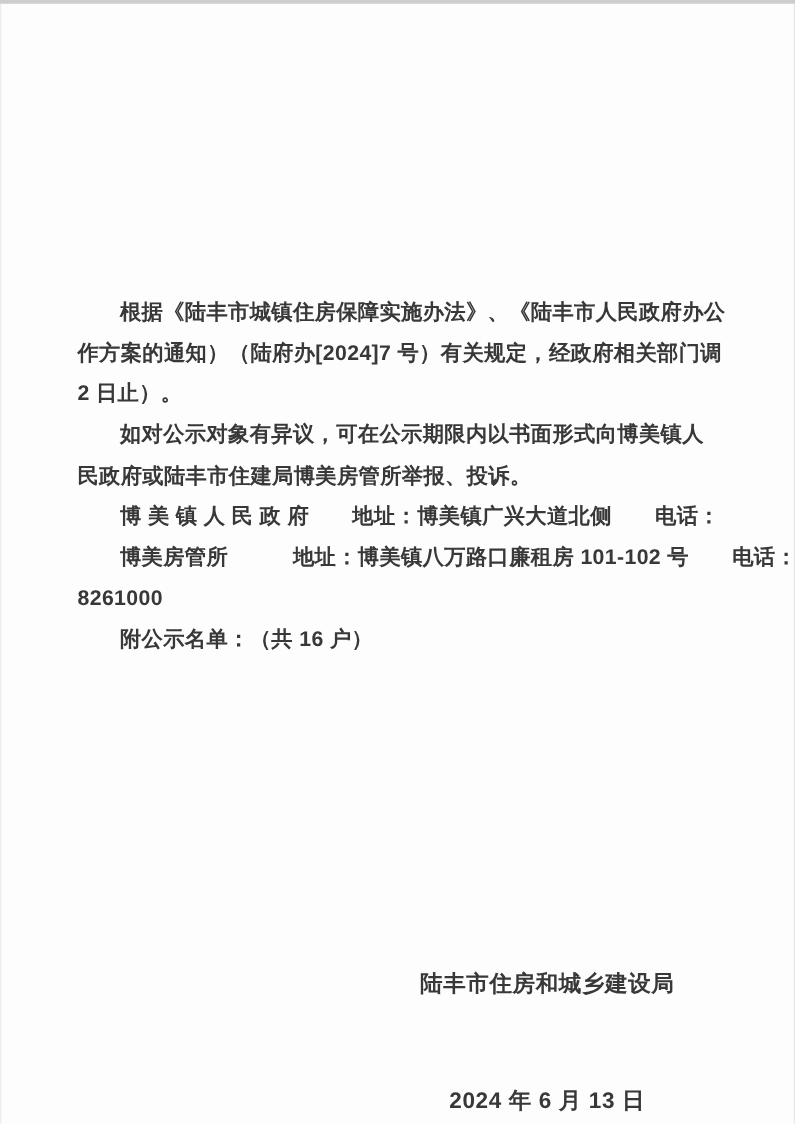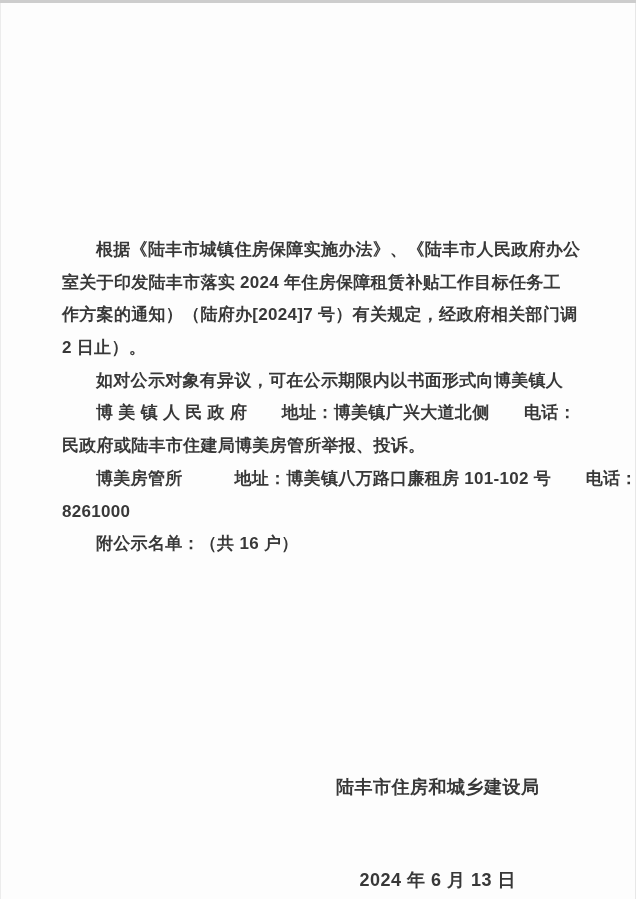--- a/index.html
+++ b/index.html
@@ -72,28 +72,27 @@
   }
 </style>
 </head>
 <body>
 
 <div class="page">
 
 
   <div class="body-text">
     <div class="line indent">根据《陆丰市城镇住房保障实施办法》、《陆丰市人民政府办公</div>
-    <div class="line">室关于印发陆丰市落实 2024 年住房保障租赁补贴工作目标任务工</div>
     <div class="line">作方案的通知）（陆府办[2024]7 号）有关规定，经政府相关部门调</div>
     <div class="line">2 日止）。</div>
 
     <div class="line indent">如对公示对象有异议，可在公示期限内以书面形式向博美镇人</div>
+    <div class="line">民政府或陆丰市住建局博美房管所举报、投诉。</div>
+
     <div class="line indent">博 美 镇 人 民 政 府　　地址：博美镇广兴大道北侧　　电话：</div>
-
-    <div class="line">民政府或陆丰市住建局博美房管所举报、投诉。</div>
 
     <div class="line indent">博美房管所　　　地址：博美镇八万路口廉租房 101-102 号　　电话：</div>
     <div class="line">8261000</div>
 
     <div class="line indent">附公示名单：（共 16 户）</div>
   </div>
 
 
   <div class="sig-right">
     <div>陆丰市住房和城乡建设局</div>

